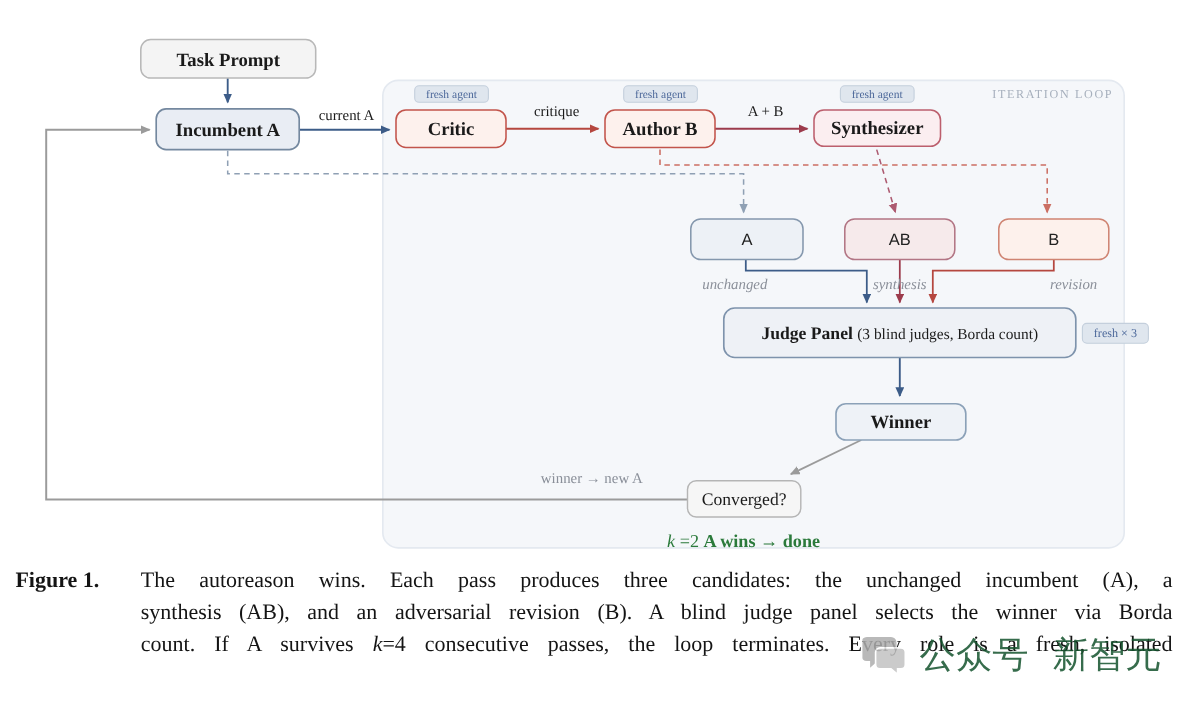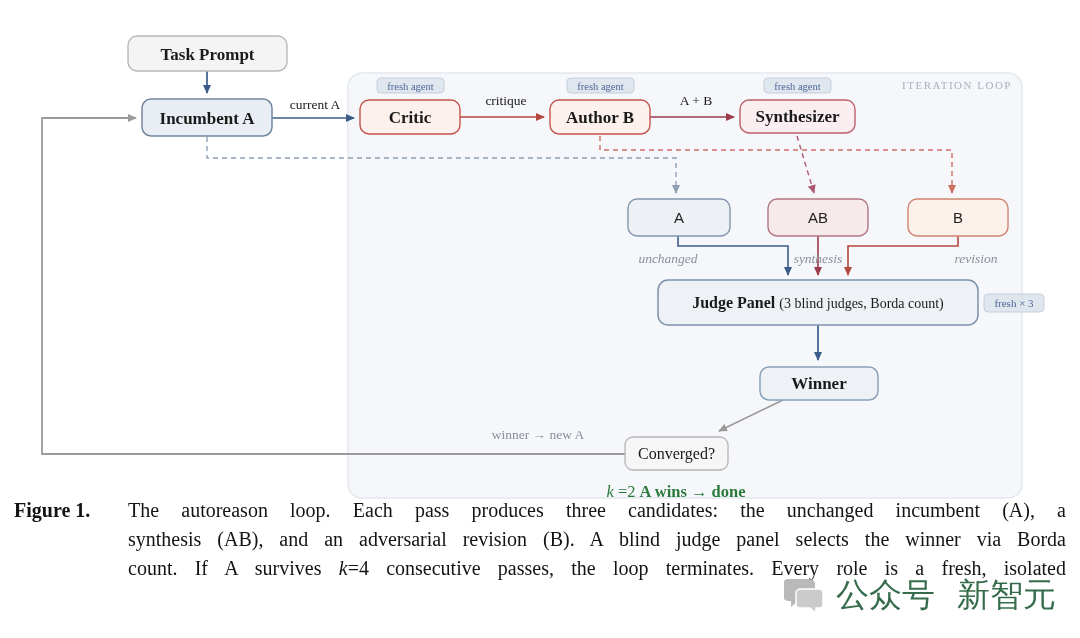--- a/index.html
+++ b/index.html
@@ -14,21 +14,21 @@
   .edge-t  { font-size:13.5px; }
   .muted-i { font-size:13.5px; font-style:italic; fill:#8a8f99; }
   .muted-r { font-size:13.5px; fill:#8a8f99; }
   .badge-t { font-size:10.5px; fill:#4c689a; }
   .panel-t { font-size:11px; fill:#a7b0bd; letter-spacing:1.5px; }
   .judge-b { font-size:16px; font-weight:bold; }
   .judge-d { font-size:14px; }
   .green-t { font-size:16.5px; fill:#2b7a3b; }
 
   
-  .caption { position:absolute; left:14px; top:496px; width:1052px; display:flex;
+  .caption { position:absolute; left:14px; top:514px; width:1052px; display:flex;
              font-size:20px; line-height:29px; color:#141414; }
   .caption-label { flex:0 0 114px; font-weight:bold; }
   .caption-text  { flex:1; }
   .cap-line.just { text-align:justify; text-align-last:justify; }
   .k-italic { font-style:italic; }
 
   
   .watermark { position:absolute; left:784px; top:573px; display:flex; align-items:center;
                gap:12px; color:#14532d; font-size:33px; opacity:.85;
                font-family:"DejaVu Sans", sans-serif; pointer-events:none; }
@@ -147,21 +147,21 @@
     <text class="green-t t" x="676" y="497" text-anchor="middle">
       <tspan font-style="italic">k</tspan>
       <tspan>=2 </tspan>
       <tspan font-weight="bold">A wins → done</tspan>
     </text>
   </svg>
 
   <div class="caption">
     <div class="caption-label">Figure 1.</div>
     <div class="caption-text">
-      <div class="cap-line just">The autoreason loop. Each pass produces three candidates: the unchanged incumbent (A), a</div>
+      <div class="cap-line just">The autoreason wins. Each pass produces three candidates: the unchanged incumbent (A), a</div>
       <div class="cap-line just">synthesis (AB), and an adversarial revision (B). A blind judge panel selects the winner via Borda</div>
       <div class="cap-line just"><span>count. If A survives </span><span class="k-italic">k</span><span>=4 consecutive passes, the loop terminates. Every role is a fresh, isolated</span></div>
     </div>
   </div>
 
   <div class="watermark">
     <svg width="40" height="38" viewBox="0 0 40 38">
       <path d="M4,2 h22 a5,5 0 0 1 5,5 v12 a5,5 0 0 1 -5,5 h-12 l-7,6 v-6 h-3 a5,5 0 0 1 -5,-5 v-12 a5,5 0 0 1 5,-5 z" fill="#adadad"></path>
       <path d="M16,12 h19 a4,4 0 0 1 4,4 v11 a4,4 0 0 1 -4,4 h-3 v5 l-6,-5 h-10 a4,4 0 0 1 -4,-4 v-11 a4,4 0 0 1 4,-4 z" fill="#c2c2c2" stroke="#ffffff" stroke-width="1.5"></path>
     </svg>

